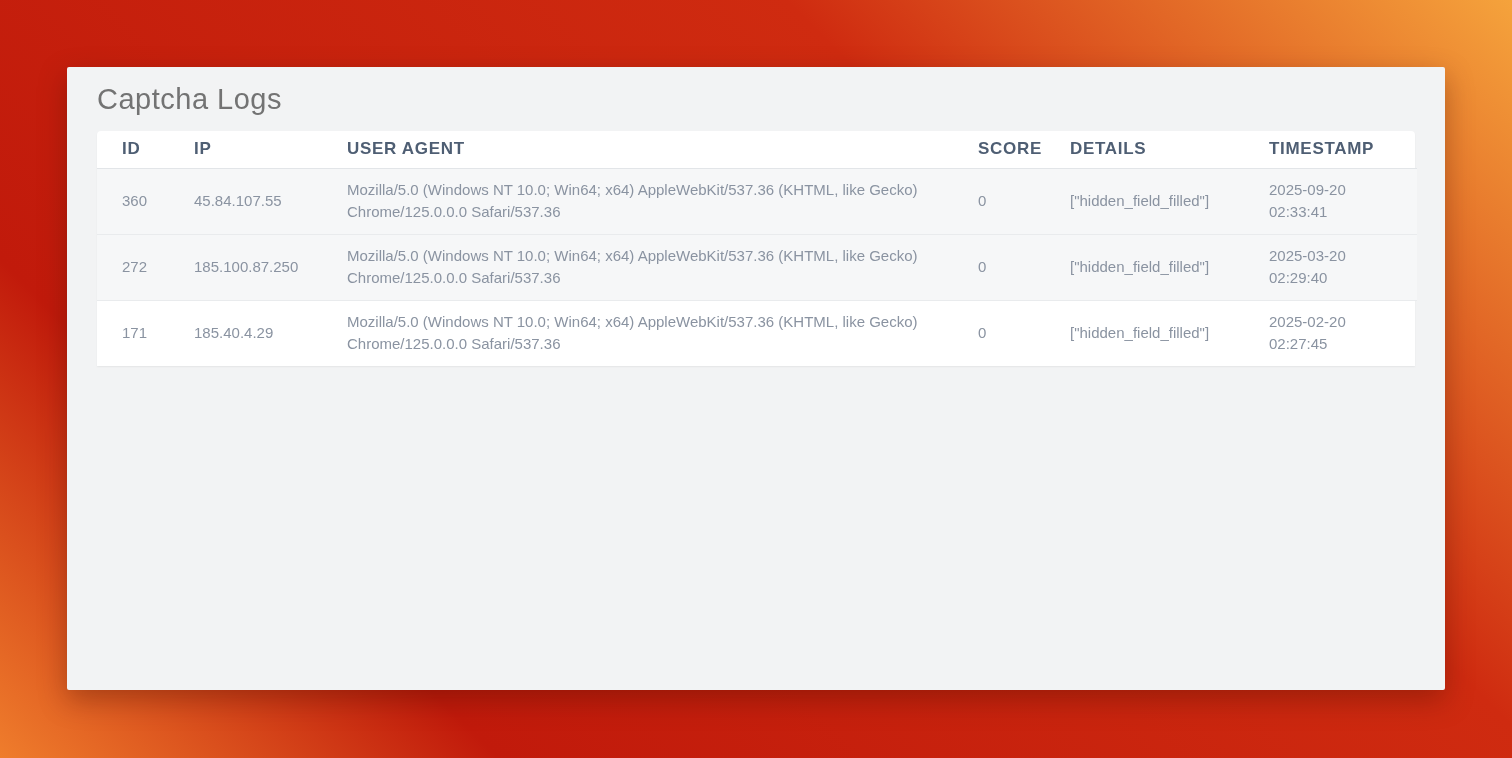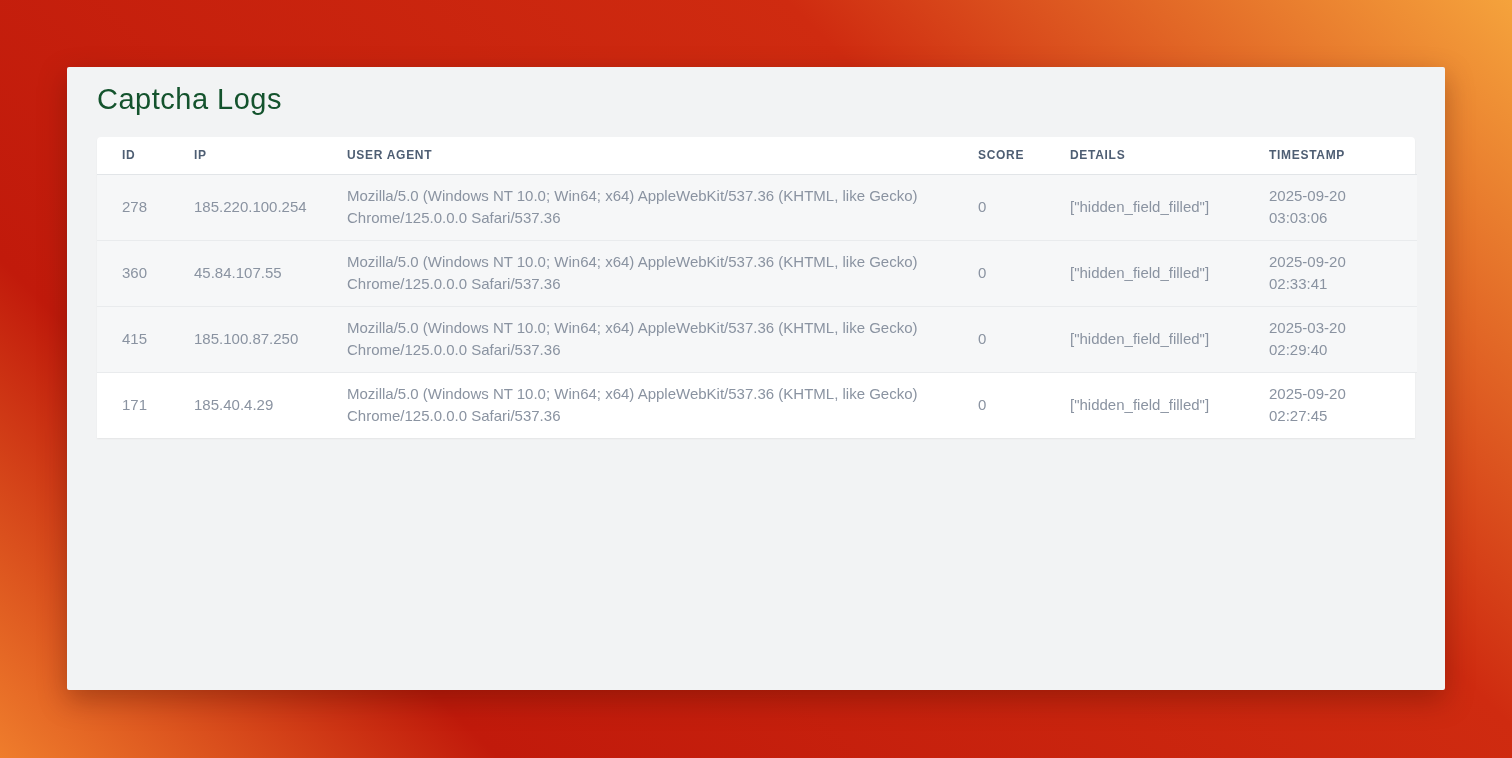--- a/index.html
+++ b/index.html
@@ -11,41 +11,41 @@
   .card {
     position: absolute;
     left: 67px; top: 67px;
     width: 1378px; height: 623px;
     background: #f2f3f4;
     border-radius: 2px;
     box-shadow: 0 10px 28px rgba(70, 15, 0, 0.35);
     overflow: hidden;
   }
   .page-title {
-    margin: 17px 30px 23px 30px;
+    margin: 17px 30px 17px 30px;
     font-size: 29px;
     line-height: 30px;
     font-weight: 500;
-    color: #14532d;
+    color: #737373;
     letter-spacing: 0.5px;
   }
   .table-wrap {
     margin: 0 30px;
     background: #ffffff;
     border-radius: 4px 4px 0 0;
     box-shadow: 0 1px 2px rgba(0,0,0,0.06);
   }
   table {
     width: 100%;
     border-collapse: collapse;
     table-layout: fixed;
   }
   thead th {
     text-align: left;
-    font-size: 12px;
+    font-size: 17px;
     font-weight: bold;
     letter-spacing: 0.7px;
     color: #4e5e73;
     height: 37px;
     padding: 0 10px 0 0;
     border-bottom: 1px solid #e2e5e8;
     text-transform: uppercase;
     vertical-align: middle;
   }
   tbody td {
@@ -83,48 +83,40 @@
               <th>ID</th>
               <th>IP</th>
               <th>USER AGENT</th>
               <th>SCORE</th>
               <th>DETAILS</th>
               <th>TIMESTAMP</th>
             </tr>
         </thead>
         <tbody id="table-body">
             <tr class="striped">
-              <td>278</td>
-              <td>185.220.100.254</td>
-              <td>Mozilla/5.0 (Windows NT 10.0; Win64; x64) AppleWebKit/537.36 (KHTML, like Gecko) Chrome/125.0.0.0 Safari/537.36</td>
-              <td>0</td>
-              <td>["hidden_field_filled"]</td>
-              <td>2025-09-20 03:03:06</td>
-            </tr>
-            <tr class="striped">
               <td>360</td>
               <td>45.84.107.55</td>
               <td>Mozilla/5.0 (Windows NT 10.0; Win64; x64) AppleWebKit/537.36 (KHTML, like Gecko) Chrome/125.0.0.0 Safari/537.36</td>
               <td>0</td>
               <td>["hidden_field_filled"]</td>
               <td>2025-09-20 02:33:41</td>
             </tr>
             <tr class="striped">
-              <td>415</td>
+              <td>272</td>
               <td>185.100.87.250</td>
               <td>Mozilla/5.0 (Windows NT 10.0; Win64; x64) AppleWebKit/537.36 (KHTML, like Gecko) Chrome/125.0.0.0 Safari/537.36</td>
               <td>0</td>
               <td>["hidden_field_filled"]</td>
               <td>2025-03-20 02:29:40</td>
             </tr>
             <tr>
               <td>171</td>
               <td>185.40.4.29</td>
               <td>Mozilla/5.0 (Windows NT 10.0; Win64; x64) AppleWebKit/537.36 (KHTML, like Gecko) Chrome/125.0.0.0 Safari/537.36</td>
               <td>0</td>
               <td>["hidden_field_filled"]</td>
-              <td>2025-09-20 02:27:45</td>
+              <td>2025-02-20 02:27:45</td>
             </tr>
           </tbody>
       </table>
     </div>
   </div>
 </div>
 
 </body></html>

